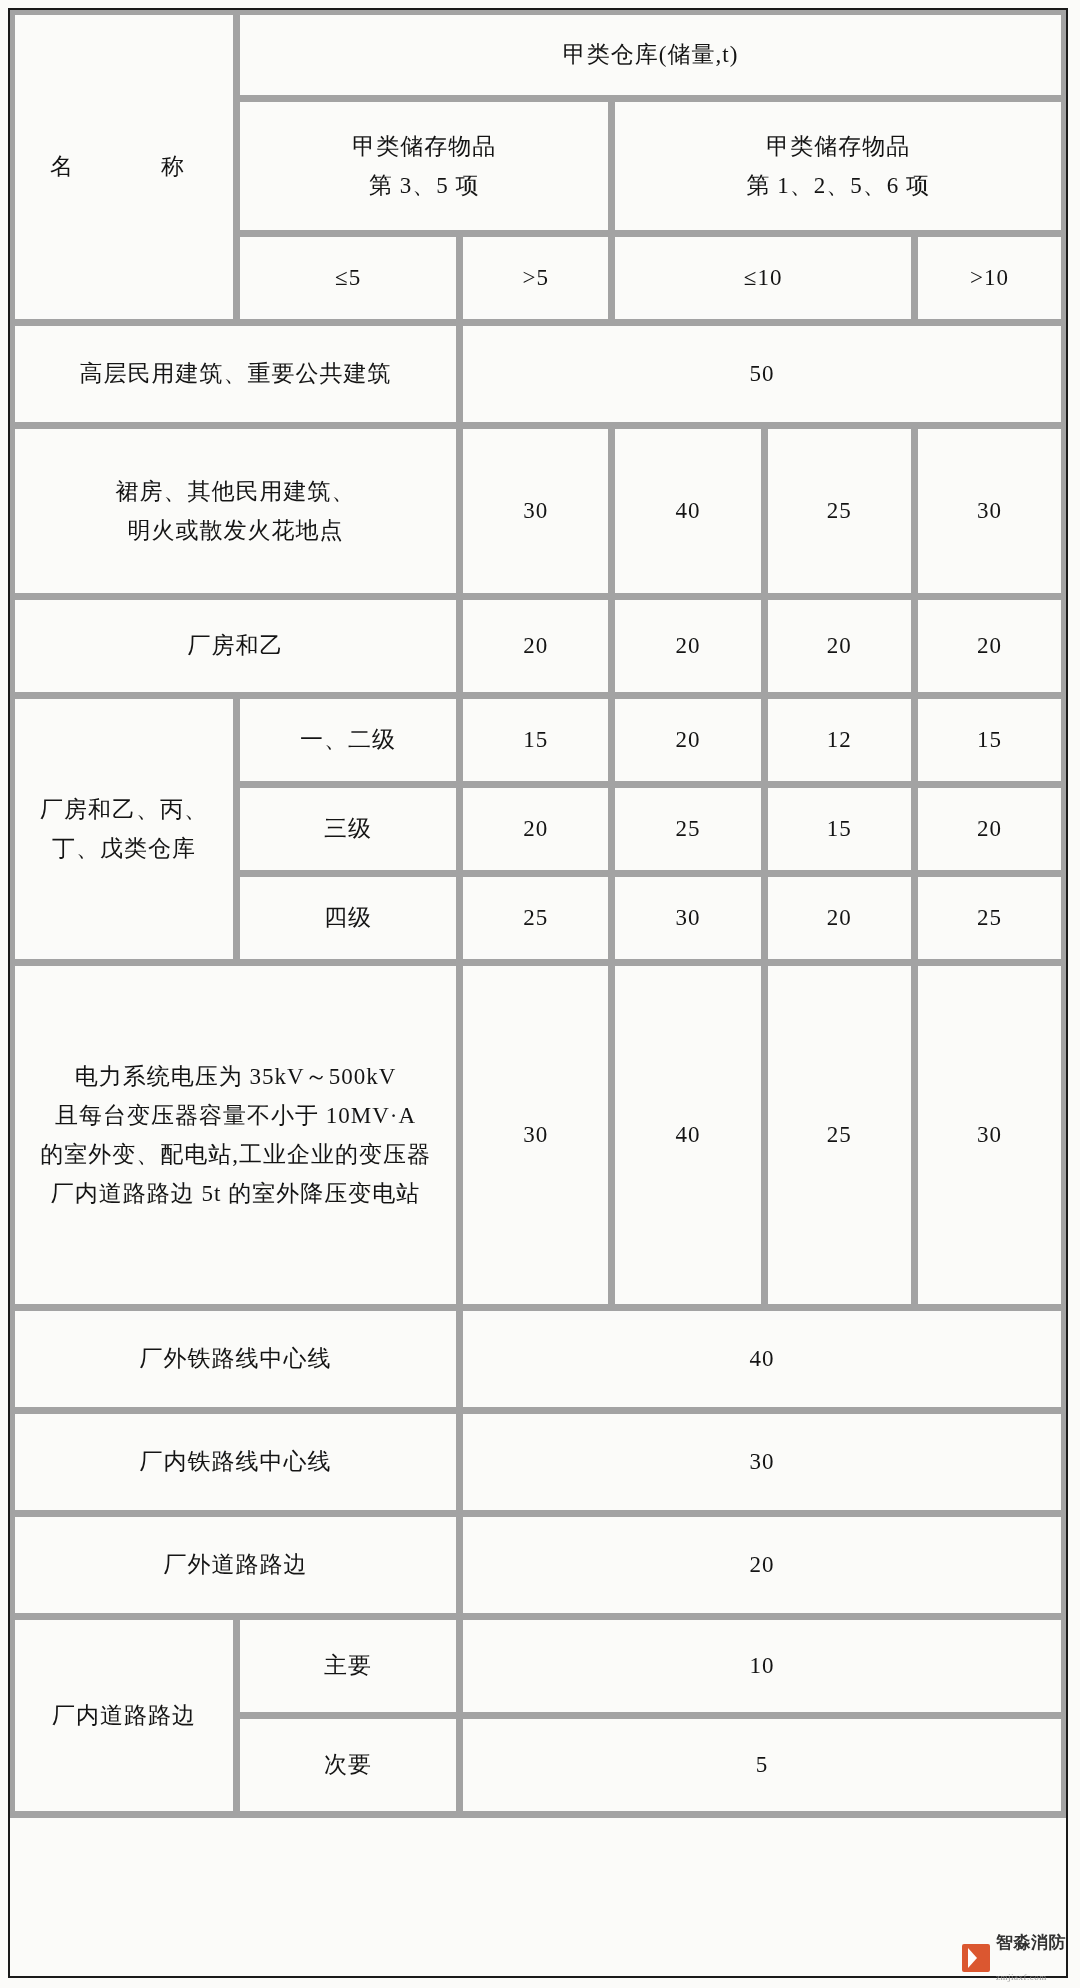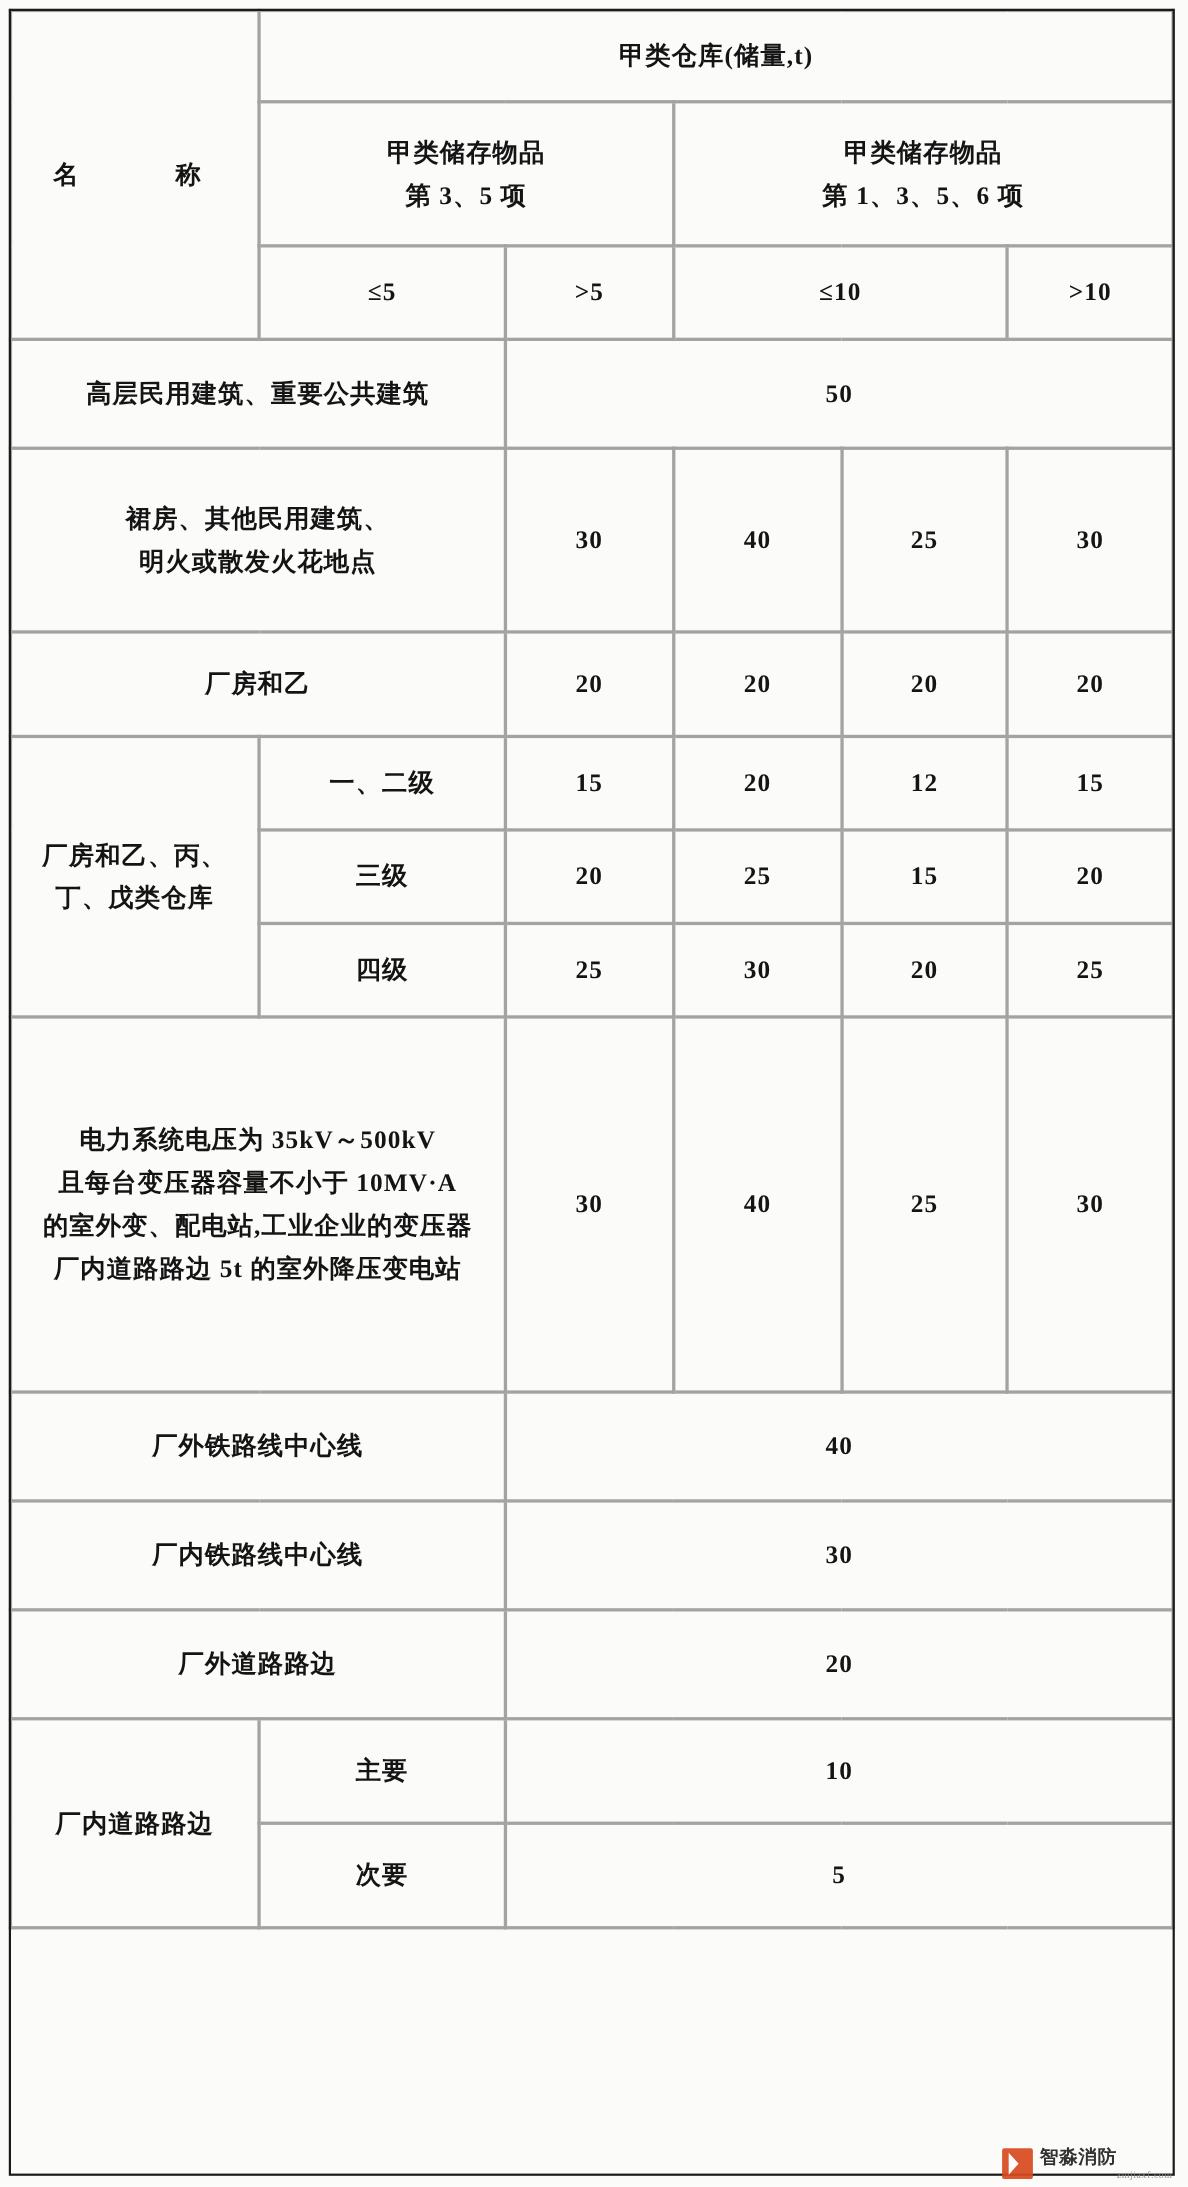--- a/index.html
+++ b/index.html
@@ -25,25 +25,25 @@
   table.spec {
     position: absolute;
     left: 8px;
     top: 8px;
     width: 1060px;
     border-collapse: collapse;
     table-layout: fixed;
     background: #fbfbf9;
   }
   table.spec td {
-    border: 3px solid #a3a3a3;
+    border: 7px solid #a3a3a3;
     text-align: center;
     vertical-align: middle;
     font-size: 23px;
-    font-weight: bold;
+    font-weight: normal;
     letter-spacing: 1px;
     line-height: 1.7;
     padding: 4px 6px;
     color: #141414;
   }
   td.num {
     font-family: "Liberation Serif", "DejaVu Serif", serif;
     font-size: 24px;
     font-weight: bold;
   }
@@ -96,21 +96,21 @@
     left: 6px;
     top: 4px;
     width: 0;
     height: 0;
     border-left: 9px solid #ffffff;
     border-top: 10px solid transparent;
     border-bottom: 10px solid transparent;
   }
   .wm-text {
     display: flex;
-    flex-direction: row;
+    flex-direction: column;
     line-height: 1.05;
   }
   .wm-main {
     font-size: 17px;
     font-weight: bold;
     color: #222;
     letter-spacing: 0.5px;
   }
   .wm-sub {
     font-size: 9px;
@@ -146,21 +146,21 @@
         <td class="hdr" colspan="5" style="height:72px">甲类仓库(储量,t)</td>
       </tr>
 
       <tr>
         <td class="hdr multi" colspan="2" style="height:120px">
           <div>甲类储存物品</div>
           <div>第 3、5 项</div>
         </td>
         <td class="hdr multi" colspan="3">
           <div>甲类储存物品</div>
-          <div>第 1、3、5、6 项</div>
+          <div>第 1、2、5、6 项</div>
         </td>
       </tr>
 
       <tr>
         <td class="num" style="height:74px">≤5</td>
         <td class="num">&gt;5</td>
         <td class="num" colspan="2">≤10</td>
         <td class="num">&gt;10</td>
       </tr>
 

